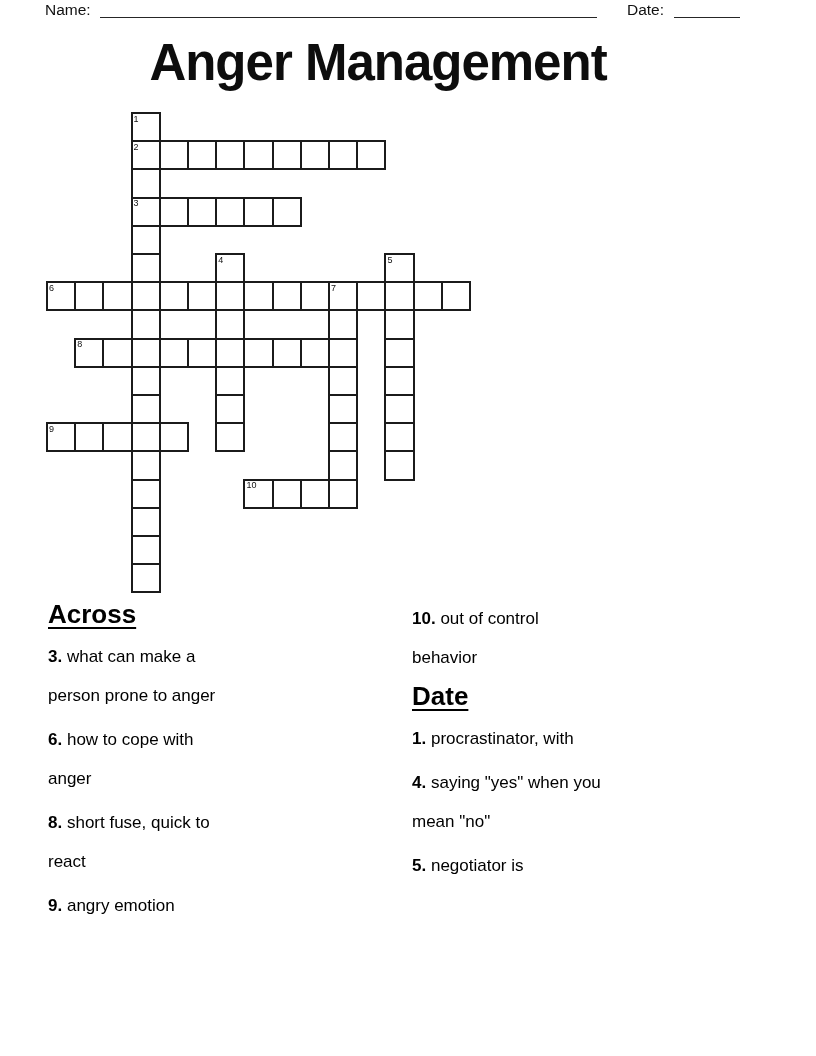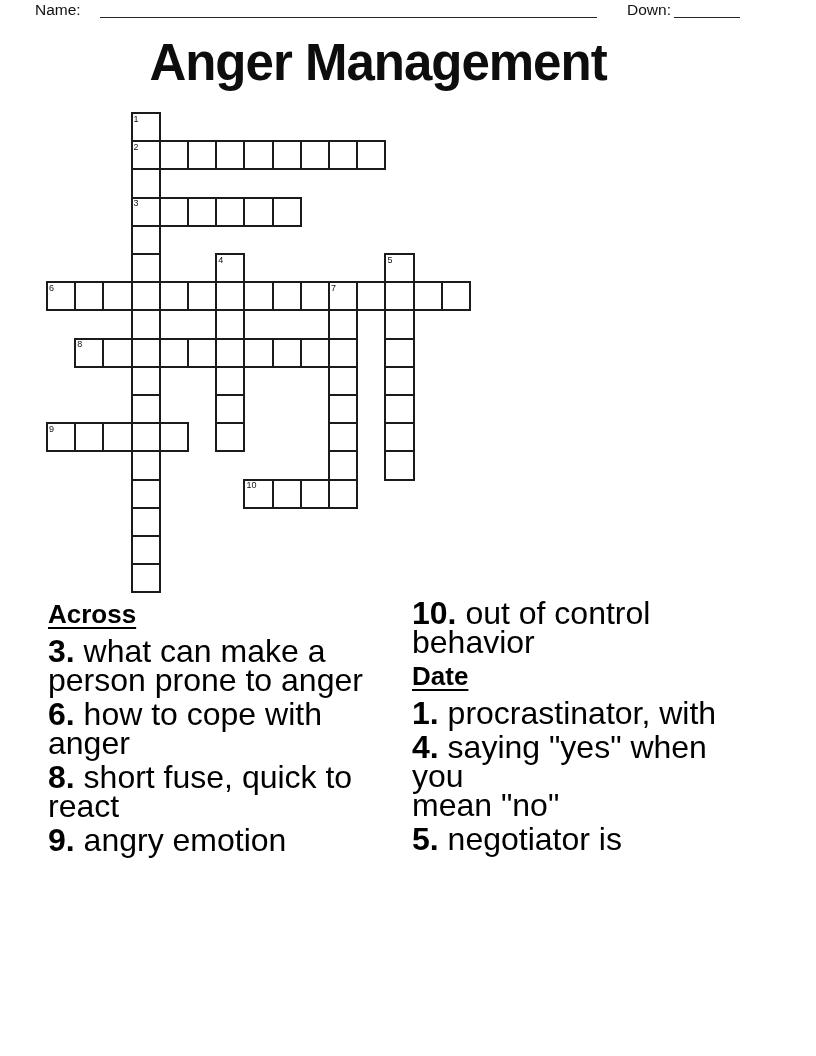--- a/index.html
+++ b/index.html
@@ -1,55 +1,55 @@
 <!DOCTYPE html>
 <html style="--outline: #5f5f5f; --hair: #a88a6d; --skin: #fdf0e0; --blazer: #8e9ab5; --tie: #c75f6e; --shirt: #ffffff; --badge: #e9e6a2; --desk: #f7eab5; --eraser: #bfe0e9; --marker: #8fabdc; --pencil: #aedbe8; --wood: #fbf1df; --eyes: #4d4d4d;"><head>
 <meta charset="utf-8">
 <style>
   html,body{margin:0;padding:0;background:#fff;}
   .page{position:relative;width:816px;height:1056px;background:#ffffff;
         font-family:"Liberation Sans",sans-serif;overflow:hidden;color:#000;}
 
   
   .hdr-label{position:absolute;top:1px;font-size:15.5px;color:#111;}
-  #name-label{left:35px;}
+  #name-label{left:45px;}
   #date-label{left:627px;}
   .write-line{position:absolute;top:0;height:17px;border-bottom:1.7px solid #262626;}
   #name-line{left:100px;width:497px;}
   #date-line{left:674px;width:66px;}
 
   
   .title{position:absolute;top:34px;left:0;width:756px;margin:0;text-align:center;
          font-size:51px;font-weight:bold;letter-spacing:-1px;line-height:58px;color:#0d0d0d;}
 
   
   #grid{position:absolute;}
   .cell{position:absolute;box-sizing:border-box;background:#fff;border:2px solid #1b1b1b;}
   .cellnum{position:absolute;font-size:9px;line-height:9px;color:#111;z-index:3;}
 
   
   .clue-col{position:absolute;width:330px;}
   #clue-col-left{left:48px;top:600px;}
   #clue-col-right{left:412px;top:599px;}
   .clue-heading{font-size:26px;font-weight:bold;line-height:29px;margin-bottom:8px;
                 text-decoration:underline;text-decoration-thickness:2px;text-underline-offset:4px;}
-  .clue{font-size:32px;line-height:29px;margin-bottom:5px;white-space:pre-line;}
+  .clue{font-size:17px;line-height:39px;margin-bottom:5px;white-space:pre-line;}
   .clue b{font-weight:bold;}
 
   
   #illo{position:absolute;left:528px;top:192px;}
 </style>
 </head>
 <body>
 
 <div class="page">
 
   <span id="name-label" class="hdr-label">Name:</span>
   <div id="name-line" class="write-line"></div>
-  <span id="date-label" class="hdr-label">Down:</span>
+  <span id="date-label" class="hdr-label">Date:</span>
   <div id="date-line" class="write-line"></div>
 
   <h1 class="title">Anger Management</h1>
 
   <div id="grid" style="left: 46px; top: 112px;">
       <div class="cell" style="left: 84.6px; top: 0px; height: 30.2px; width: 30.2px;"></div>
       <div class="cell" style="left: 84.6px; top: 28.2px; height: 30.2px; width: 30.2px;"></div>
       <div class="cell" style="left: 84.6px; top: 56.4px; height: 30.2px; width: 30.2px;"></div>
       <div class="cell" style="left: 84.6px; top: 84.6px; height: 30.2px; width: 30.2px;"></div>
       <div class="cell" style="left: 84.6px; top: 112.8px; height: 30.2px; width: 30.2px;"></div>

